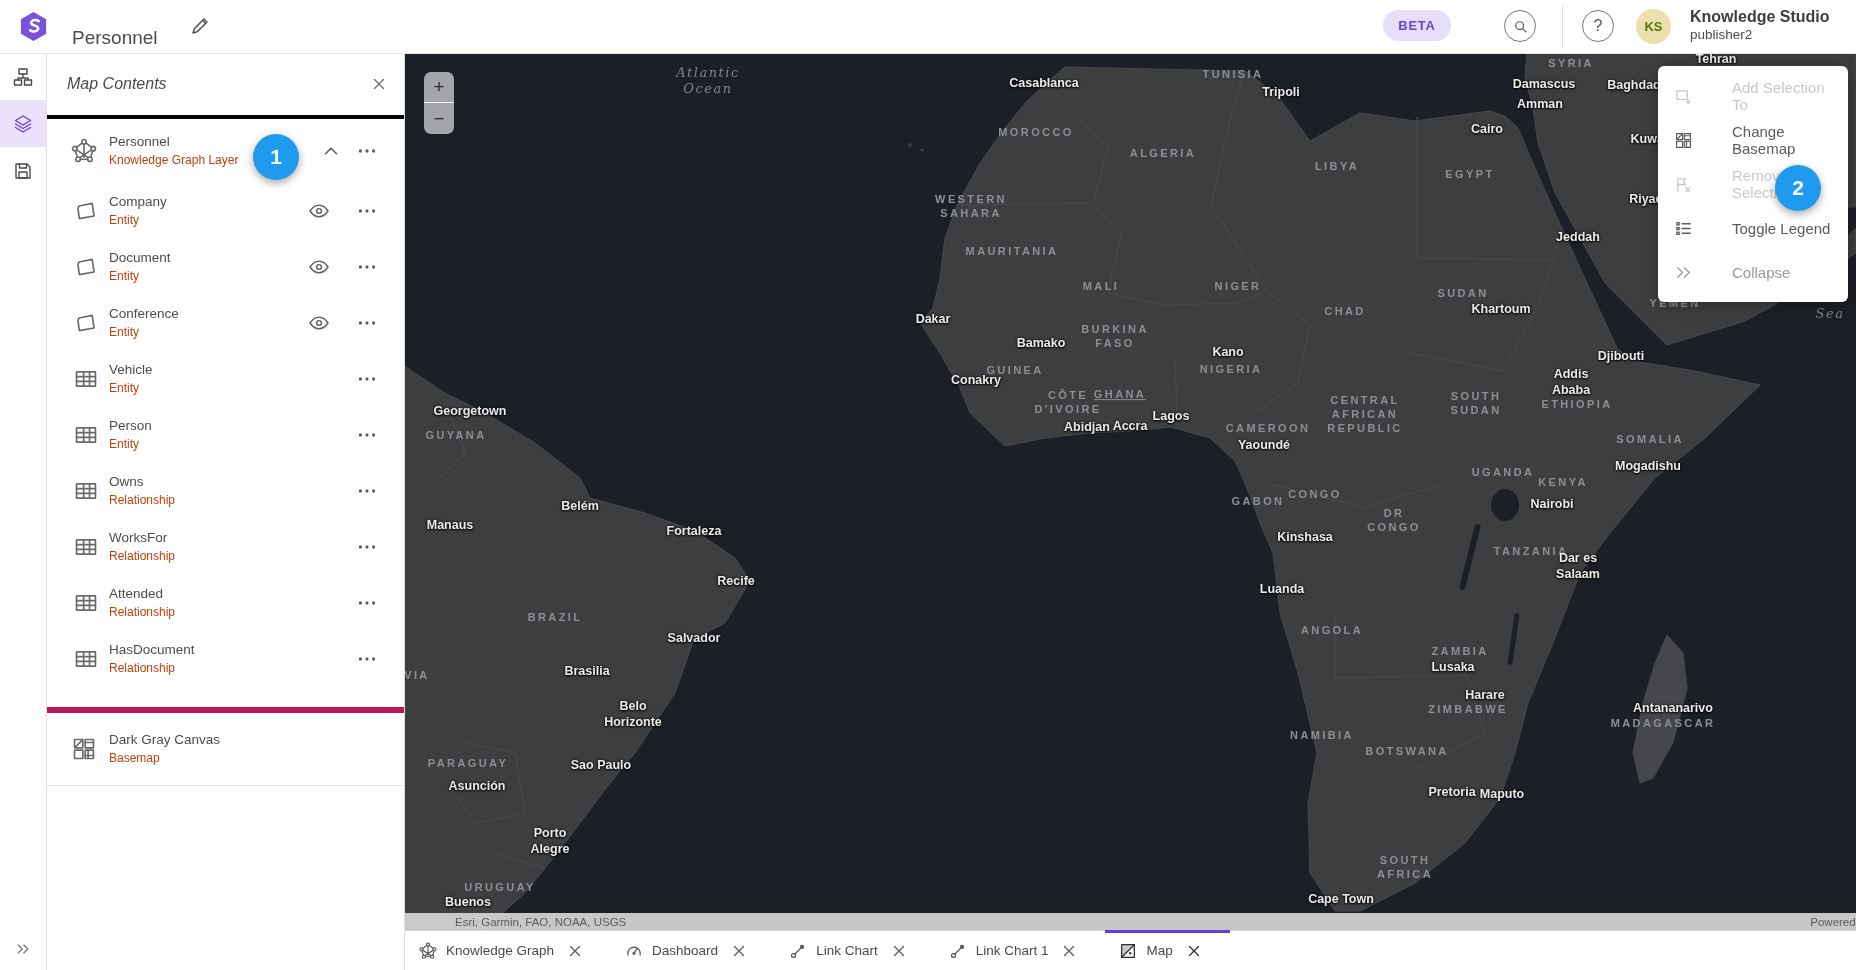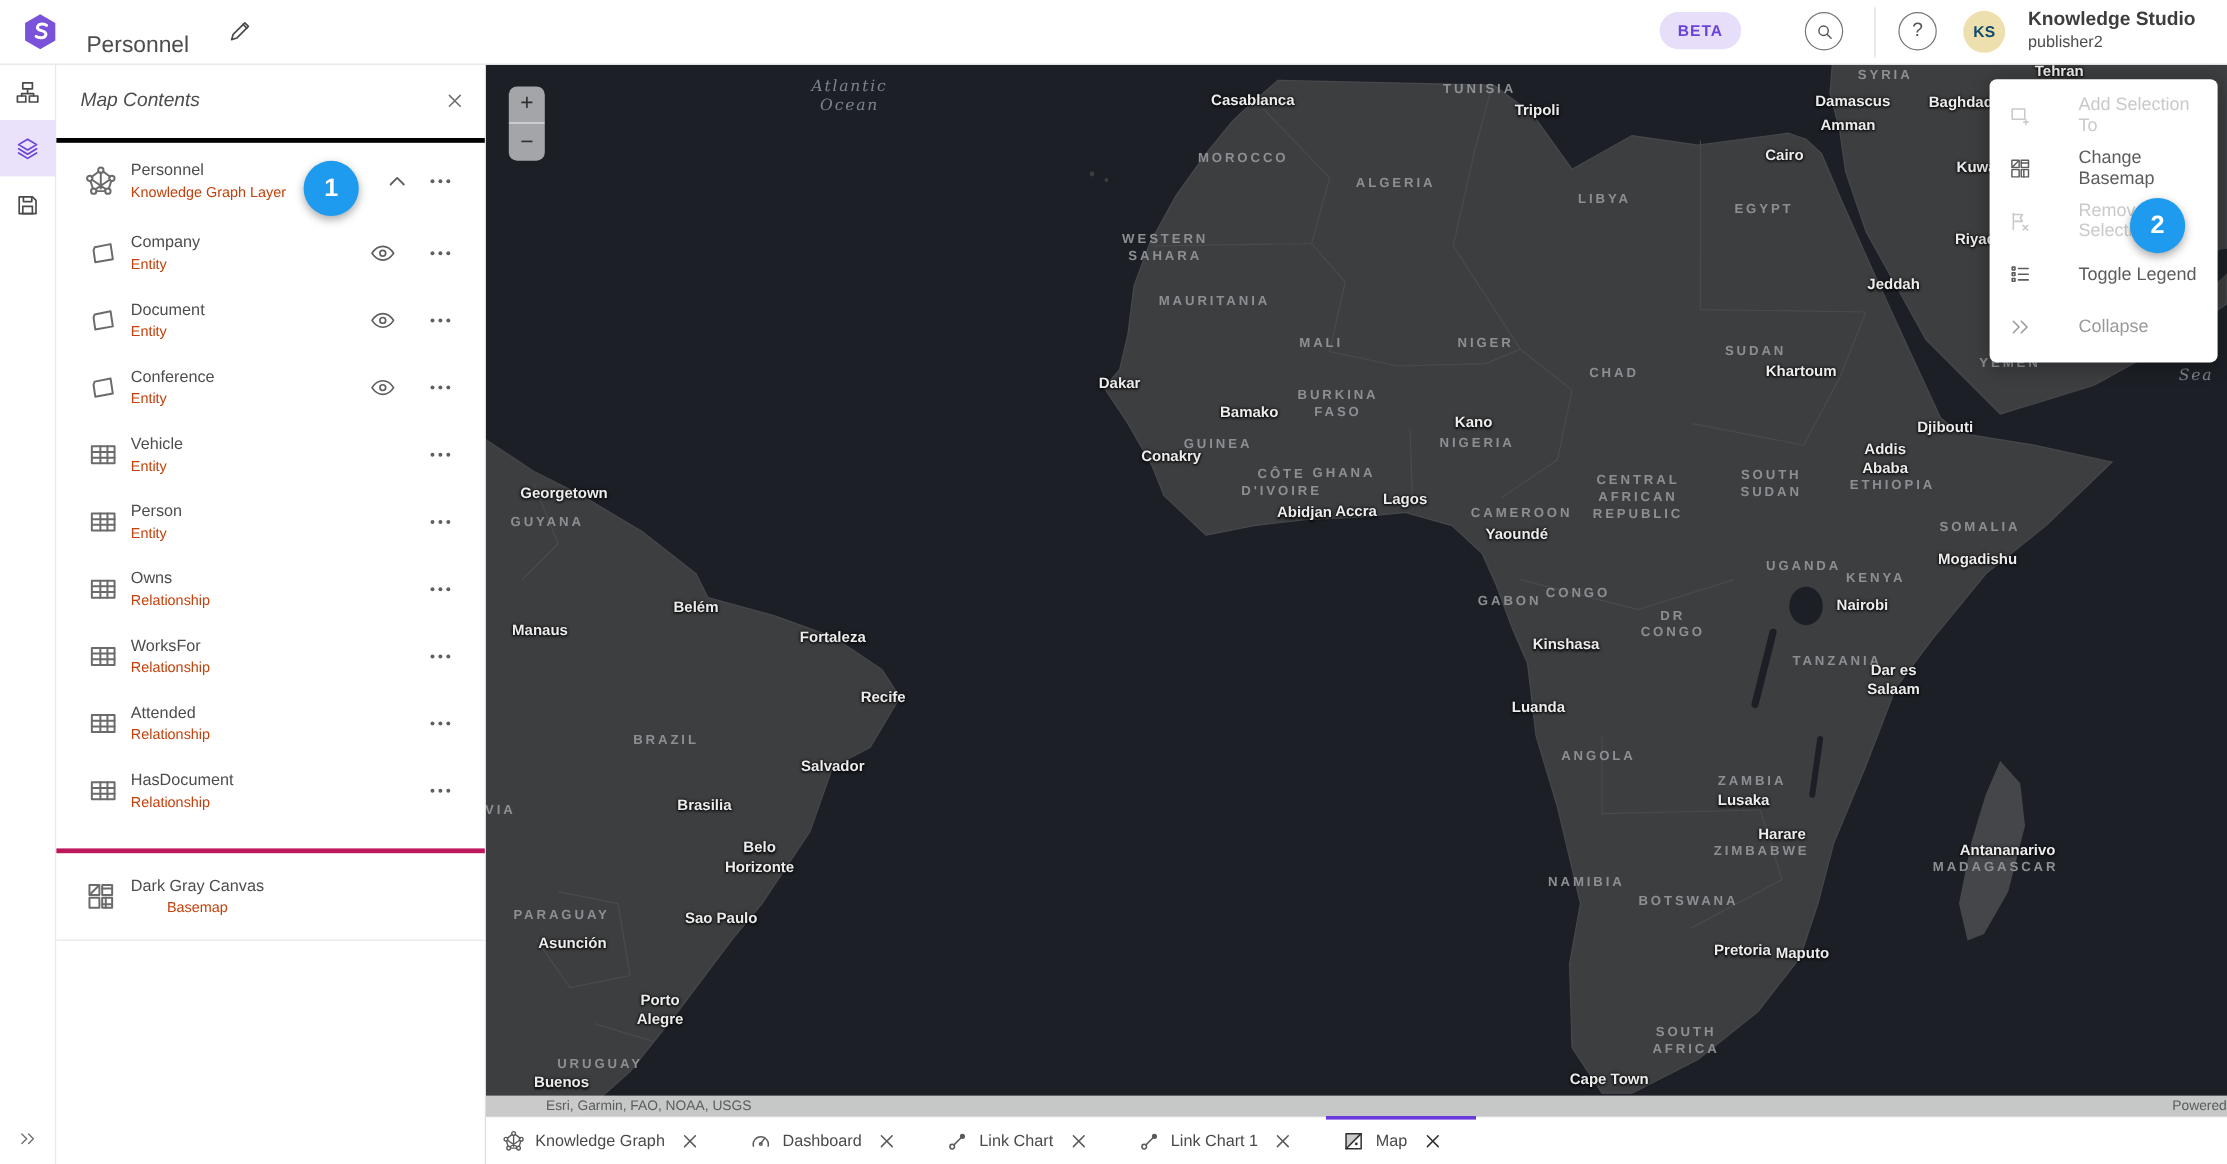--- a/index.html
+++ b/index.html
@@ -17,21 +17,21 @@
   #beta-pill{position:absolute;left:1383px;top:10px;width:68px;height:31px;border-radius:16px;
              background:#e7def9;color:#6a43d9;font-size:13px;font-weight:700;letter-spacing:.8px;
              display:flex;align-items:center;justify-content:center;}
   .circle-btn{position:absolute;top:10px;width:32px;height:32px;border-radius:50%;
               border:1px solid #767676;color:#555;display:flex;align-items:center;justify-content:center;
               background:#fff;box-sizing:border-box;}
   #search-btn{left:1504px;}
   #help-btn{left:1582px;font-size:16px;color:#555;}
   #topbar-divider{position:absolute;left:1562px;top:6px;width:1px;height:42px;background:#ddd;}
   #avatar{position:absolute;left:1636px;top:9px;width:35px;height:35px;border-radius:50%;
-          background:#eee0ae;color:#0c4a6e;font-size:13px;font-weight:700;
+          background:#eee0ae;color:#4d7c0f;font-size:13px;font-weight:700;
           display:flex;align-items:center;justify-content:center;}
   #user-block{position:absolute;left:1690px;top:7px;line-height:1.25;}
   #user-org{font-size:16px;font-weight:600;color:#3d3d3d;}
   #user-name{font-size:13.5px;color:#4c4c4c;}
 
   
   #rail{position:absolute;left:0;top:53px;width:47px;height:917px;background:#fff;
         border-right:1px solid #e3e3e3;z-index:20;box-sizing:border-box;}
   .rail-item{width:46px;height:47px;display:flex;align-items:center;justify-content:center;color:#4a4a4a;cursor:pointer;}
   .rail-item.sel{background:#e9e2fa;color:#6a43d9;}
@@ -51,21 +51,21 @@
   .layer-icon{position:absolute;left:24px;top:50%;margin-top:-13px;width:26px;height:26px;color:#6b6b6b;}
   .layer-row.indent .layer-icon{left:26px;}
   .layer-text{position:absolute;left:62px;top:50%;transform:translateY(-50%);line-height:1.4;}
   .layer-row.indent .layer-text{left:62px;}
   .layer-title{font-size:13.5px;color:#4d4d4d;}
   .layer-sub{font-size:12px;color:#c2410c;}
   .row-btn{position:absolute;top:50%;margin-top:-11px;width:22px;height:22px;color:#5f5f5f;cursor:pointer;}
   .row-btn.eye{right:74px;}
   .row-btn.dots{right:26px;}
   .row-btn.chev{right:62px;}
-  #basemap-block{border-top:4px solid #be185d;border-bottom:1px solid #e6e6e6;margin-top:20px;text-align:center;}
+  #basemap-block{border-top:6px solid #be185d;border-bottom:1px solid #e6e6e6;margin-top:20px;}
   #basemap-block .layer-row{height:72px;}
 
   
   #map{position:absolute;left:405px;top:53px;width:1451px;height:877px;background:#1c2026;overflow:hidden;cursor:grab;}
   #map-labels{position:absolute;left:0;top:0;width:100%;height:100%;pointer-events:none;}
   .map-label{position:absolute;transform:translate(-50%,-50%);white-space:pre-line;text-align:center;line-height:1.25;}
   .map-label.country{font-size:11px;font-weight:700;letter-spacing:2.4px;color:#8c8f93;}
   .map-label.city{font-size:12.5px;font-weight:700;color:#ececec;text-shadow:0 1px 2px #000,0 0 3px #000;}
   .map-label.ocean{font-family:"DejaVu Serif",serif;font-style:italic;font-size:13px;letter-spacing:1.5px;color:#7c848d;}
   #zoomctl{position:absolute;left:19px;top:19px;width:30px;height:62px;border-radius:7px;
@@ -503,21 +503,21 @@
 SAHARA</span>
         <span class="map-label country" style="left: 607px; top: 199px;">MAURITANIA</span>
         <span class="map-label country" style="left: 696px; top: 234px;">MALI</span>
         <span class="map-label country" style="left: 833px; top: 234px;">NIGER</span>
         <span class="map-label country" style="left: 940px; top: 259px;">CHAD</span>
         <span class="map-label country" style="left: 1058px; top: 241px;">SUDAN</span>
         <span class="map-label country" style="left: 710px; top: 284px;">BURKINA
 FASO</span>
         <span class="map-label country" style="left: 610px; top: 318px;">GUINEA</span>
         <span class="map-label country" style="left: 826px; top: 317px;">NIGERIA</span>
-        <span class="map-label country" style="left: 715px; top: 342px;">GHANA</span>
+        <span class="map-label country" style="left: 715px; top: 342px; text-decoration: underline;">GHANA</span>
         <span class="map-label country" style="left: 663px; top: 350px;">CÔTE
 D'IVOIRE</span>
         <span class="map-label country" style="left: 863px; top: 376px;">CAMEROON</span>
         <span class="map-label country" style="left: 960px; top: 362px;">CENTRAL
 AFRICAN
 REPUBLIC</span>
         <span class="map-label country" style="left: 1071px; top: 351px;">SOUTH
 SUDAN</span>
         <span class="map-label country" style="left: 1172px; top: 352px;">ETHIOPIA</span>
         <span class="map-label country" style="left: 1245px; top: 387px;">SOMALIA</span>

